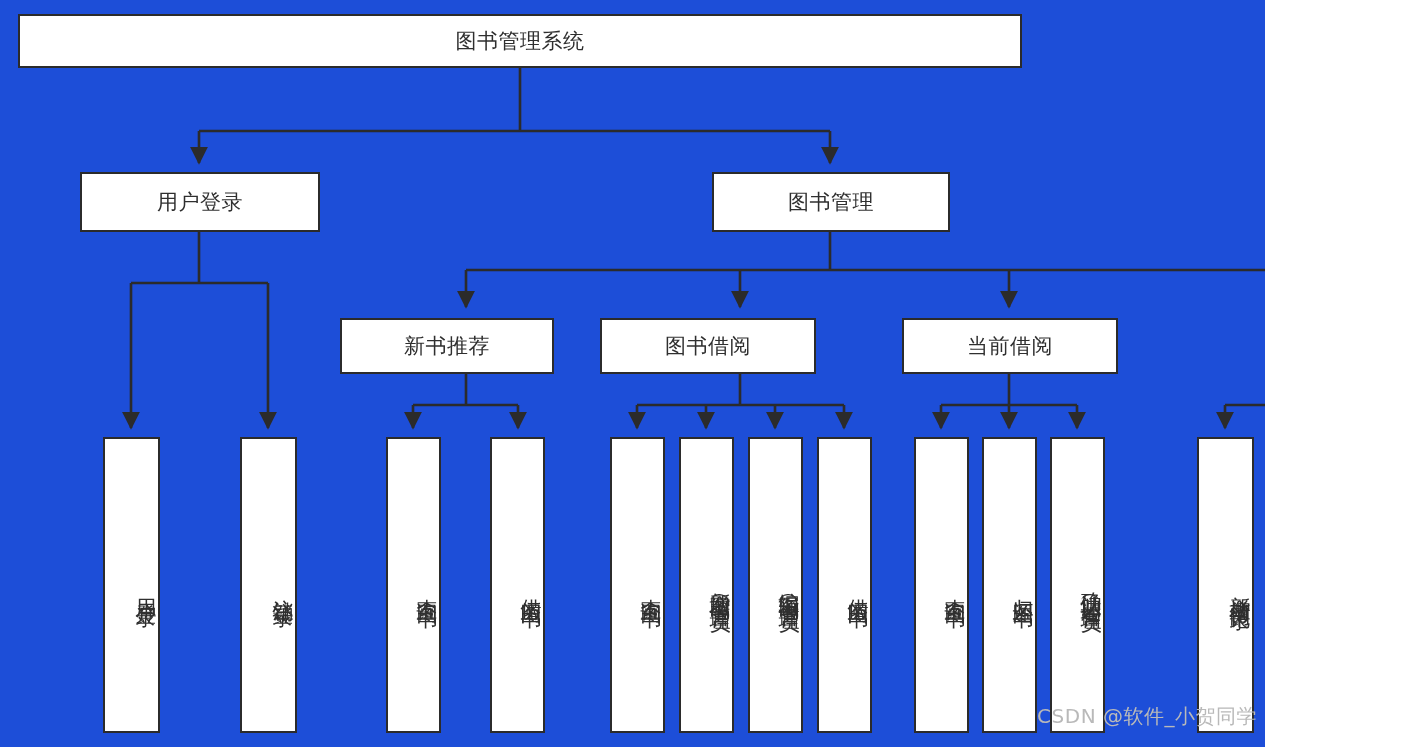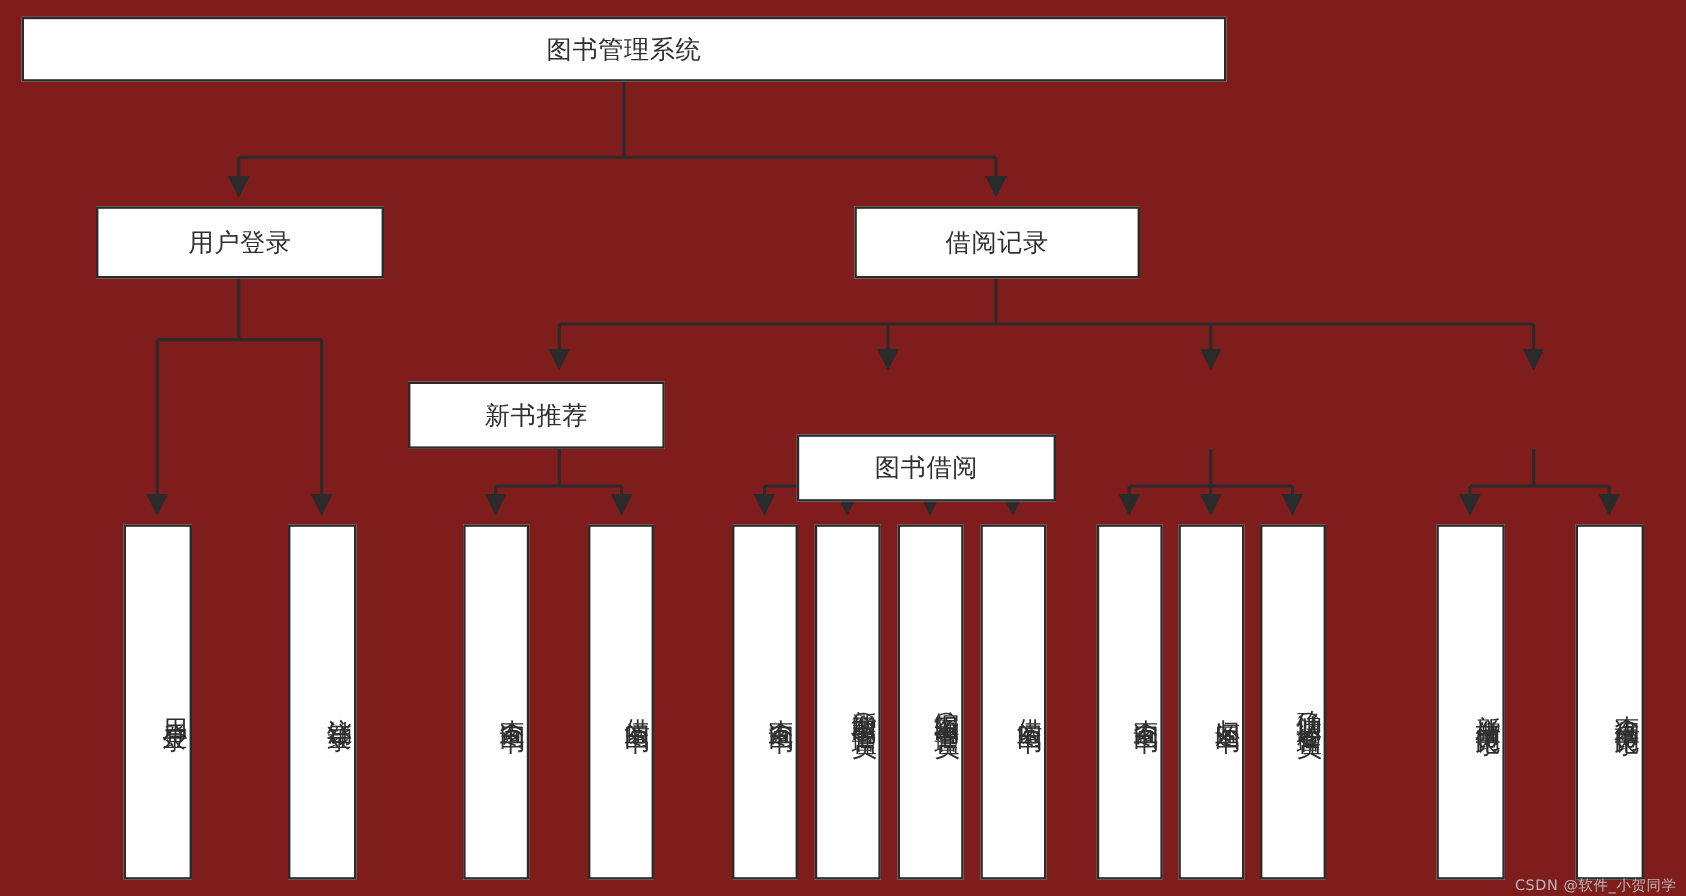--- a/index.html
+++ b/index.html
@@ -6,23 +6,23 @@
   html, body {
     margin: 0;
     padding: 0;
     background: #ffffff;
   }
   body {
     font-family: "DejaVu Sans", "Liberation Sans", sans-serif;
   }
   #canvas {
     position: relative;
-    width: 1405px;
+    width: 1265px;
     height: 747px;
-    background: #7f1d1d;
+    background: #1d4ed8;
     overflow: hidden;
   }
   svg.connectors {
     position: absolute;
     left: 0;
     top: 0;
     width: 1405px;
     height: 747px;
     pointer-events: none;
   }
@@ -52,22 +52,22 @@
     align-items: flex-start;
     justify-content: center;
     white-space: nowrap;
   }
   .node .label {
     display: block;
   }
   .watermark {
     position: absolute;
     right: 8px;
-    bottom: 0;
-    font-size: 12px;
+    bottom: 17px;
+    font-size: 20px;
     color: #b9b9b9;
     letter-spacing: 0.5px;
     white-space: nowrap;
     user-select: none;
   }
 </style>
 </head>
 <body>
 
 <div id="canvas">
@@ -123,28 +123,31 @@
   </svg>
 
   <div class="node horizontal" style="left:18px; top:14px; width:1004px; height:54px;">
     <span class="label">图书管理系统</span>
   </div>
 
   <div class="node horizontal" style="left:80px; top:172px; width:240px; height:60px;">
     <span class="label">用户登录</span>
   </div>
   <div class="node horizontal" style="left:712px; top:172px; width:238px; height:60px;">
-    <span class="label">借阅记录</span>
+    <span class="label">图书管理</span>
   </div>
 
   <div class="node horizontal" style="left:340px; top:318px; width:214px; height:56px;">
     <span class="label">新书推荐</span>
   </div>
-  <div class="node horizontal" style="left:664px; top:318px; width:216px; height:56px;margin-top:44px;">
+  <div class="node horizontal" style="left:600px; top:318px; width:216px; height:56px;">
     <span class="label">图书借阅</span>
+  </div>
+  <div class="node horizontal" style="left:902px; top:318px; width:216px; height:56px;">
+    <span class="label">当前借阅</span>
   </div>
 
   <div class="node vertical" style="left:103px; top:437px; width:57px; height:296px;">
     <span class="label">用户登录</span>
   </div>
   <div class="node vertical" style="left:240px; top:437px; width:57px; height:296px;">
     <span class="label">注销登录</span>
   </div>
 
   <div class="node vertical" style="left:386px; top:437px; width:55px; height:296px;">

